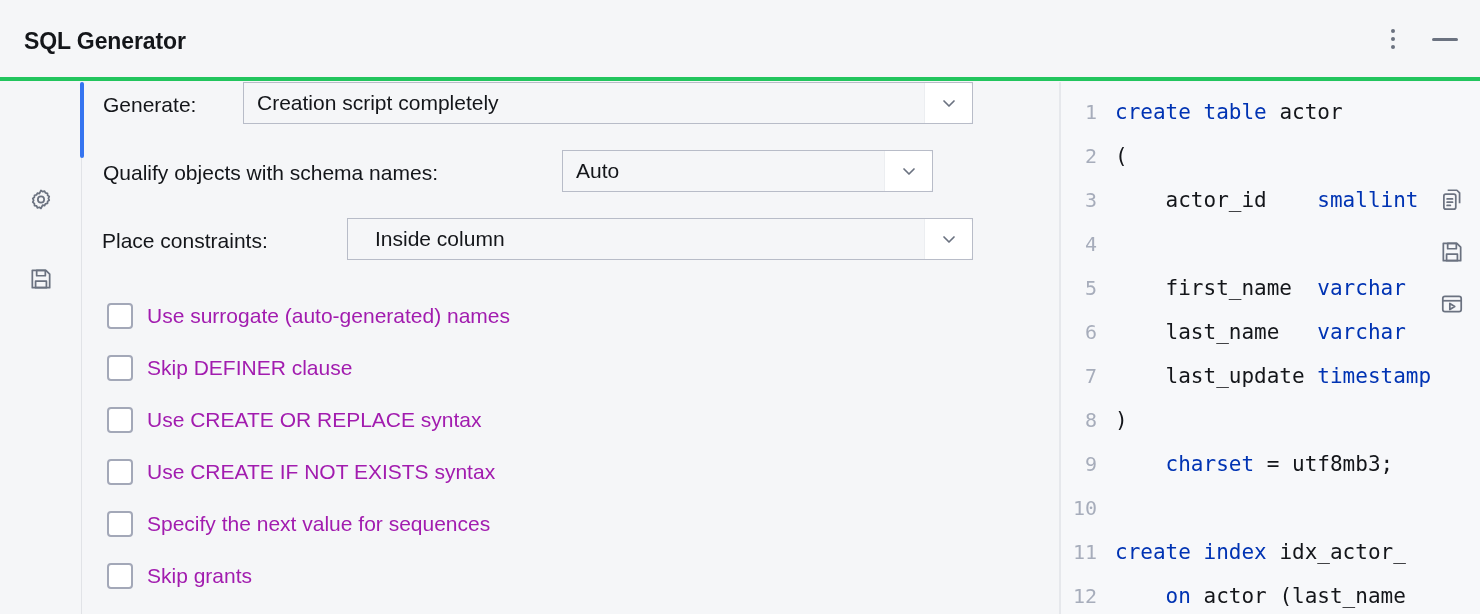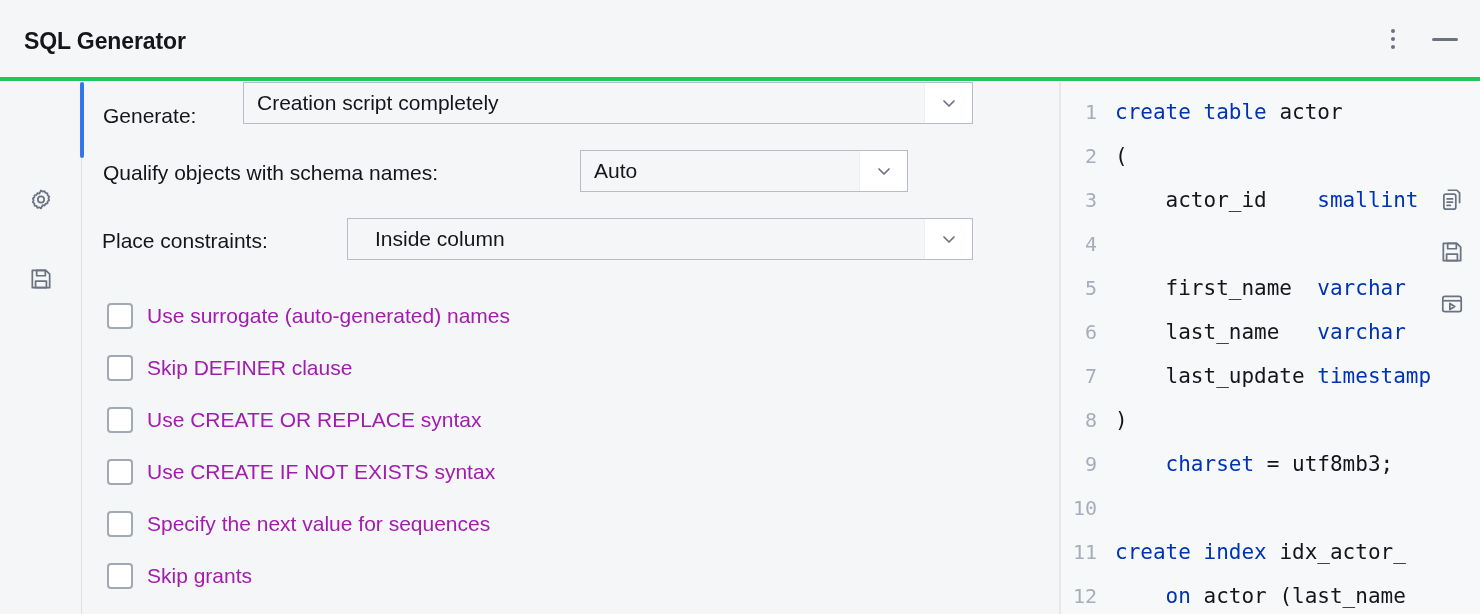--- a/index.html
+++ b/index.html
@@ -149,24 +149,24 @@
     height: 40px;
     background: #ffffff;
     border-left: 1px solid #eceef1;
     border-radius: 0 4px 4px 0;
     display: flex;
     align-items: center;
     justify-content: center;
   }
 
   
-  .row-generate       { left: 18px;  top: 12px;  }
+  .row-generate       { left: 18px;  top: 1px;  }
   .sel-generate       { left: 158px; top: 0px;  width: 730px; }
   .row-qualify        { left: 18px;  top: 69px; }
-  .sel-qualify        { left: 495px; top: 68px; width: 328px; }
+  .sel-qualify        { left: 477px; top: 68px; width: 371px; }
   .row-place          { left: 17px;  top: 137px; }
   .sel-place          { left: 262px; top: 136px; width: 626px; padding-left: 14px; }
 
   
   .checks {
     position: absolute;
     left: 22px;
     top: 208px;
     width: 900px;
   }

